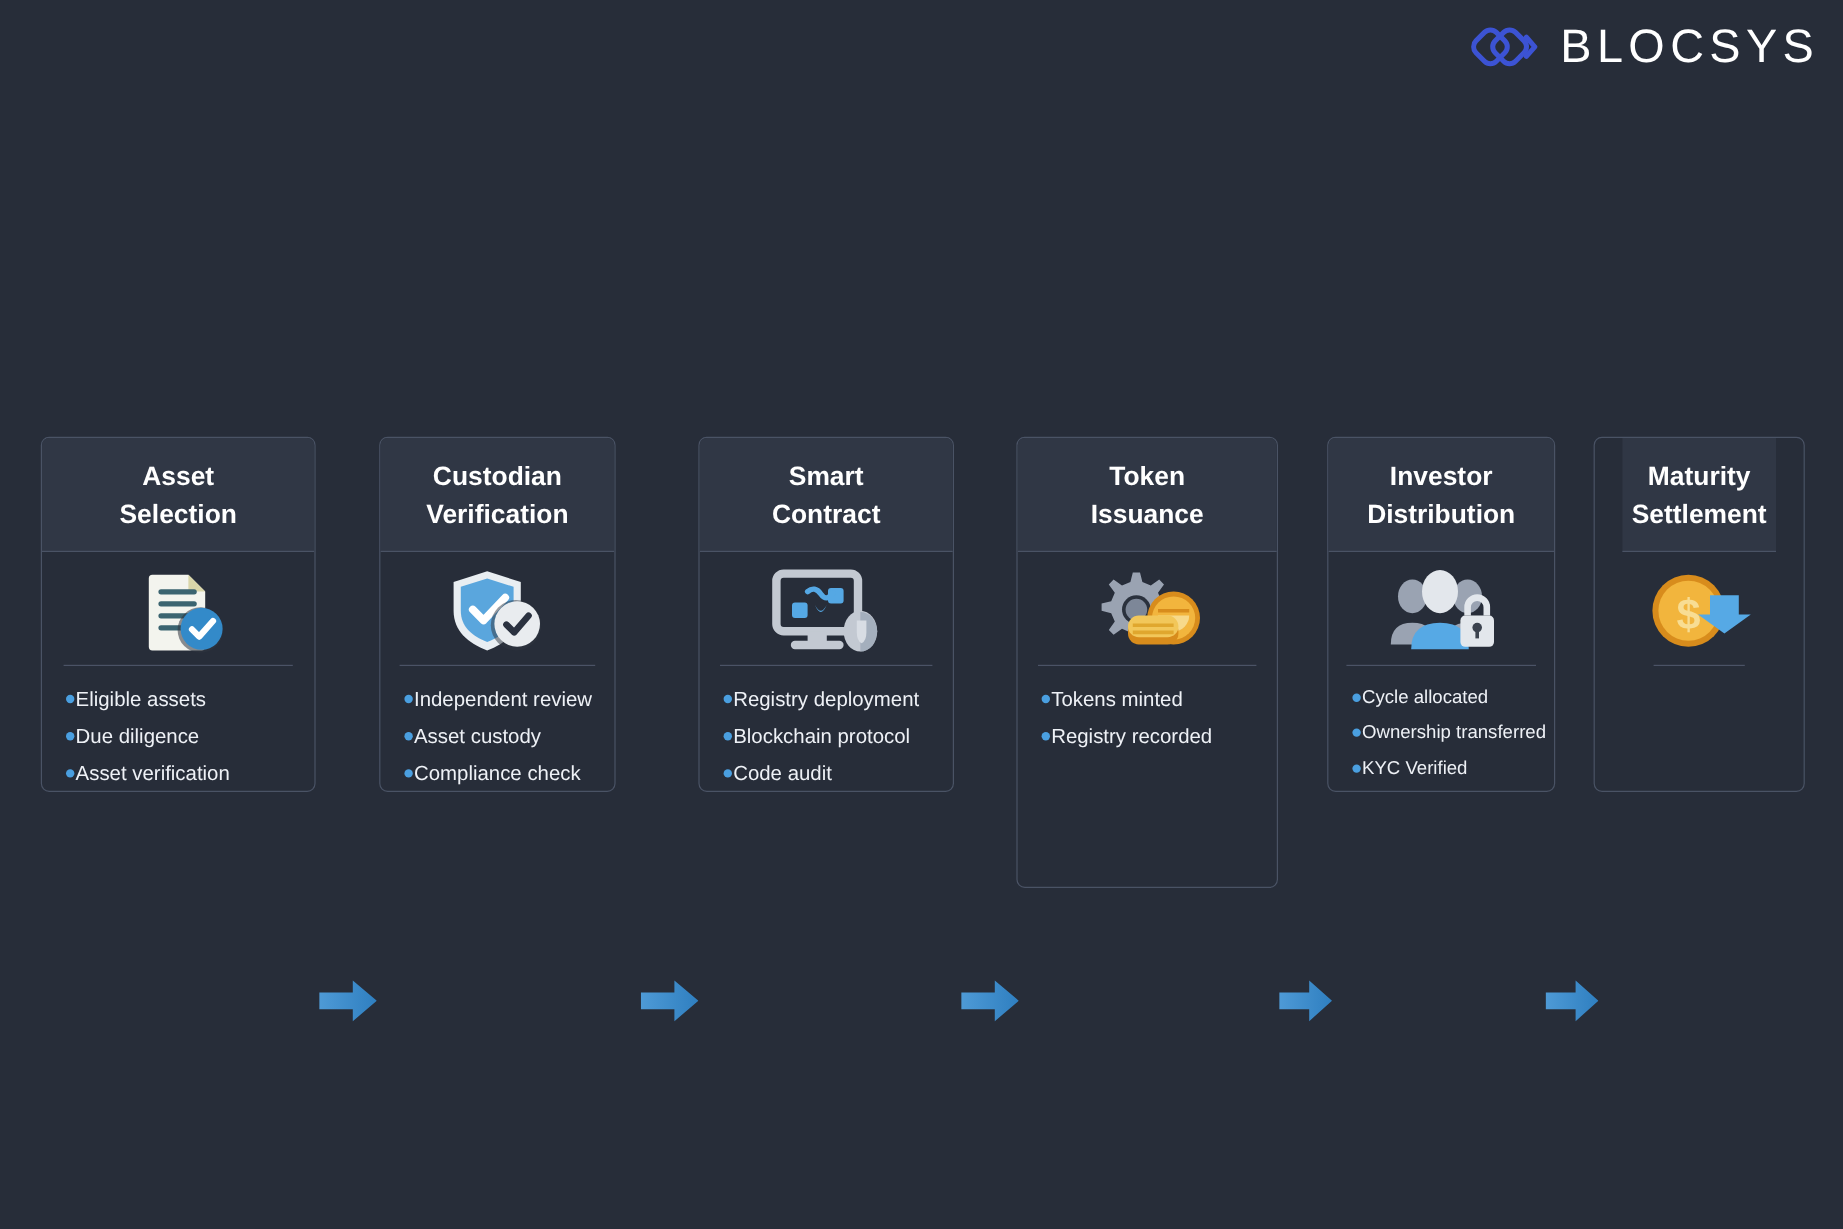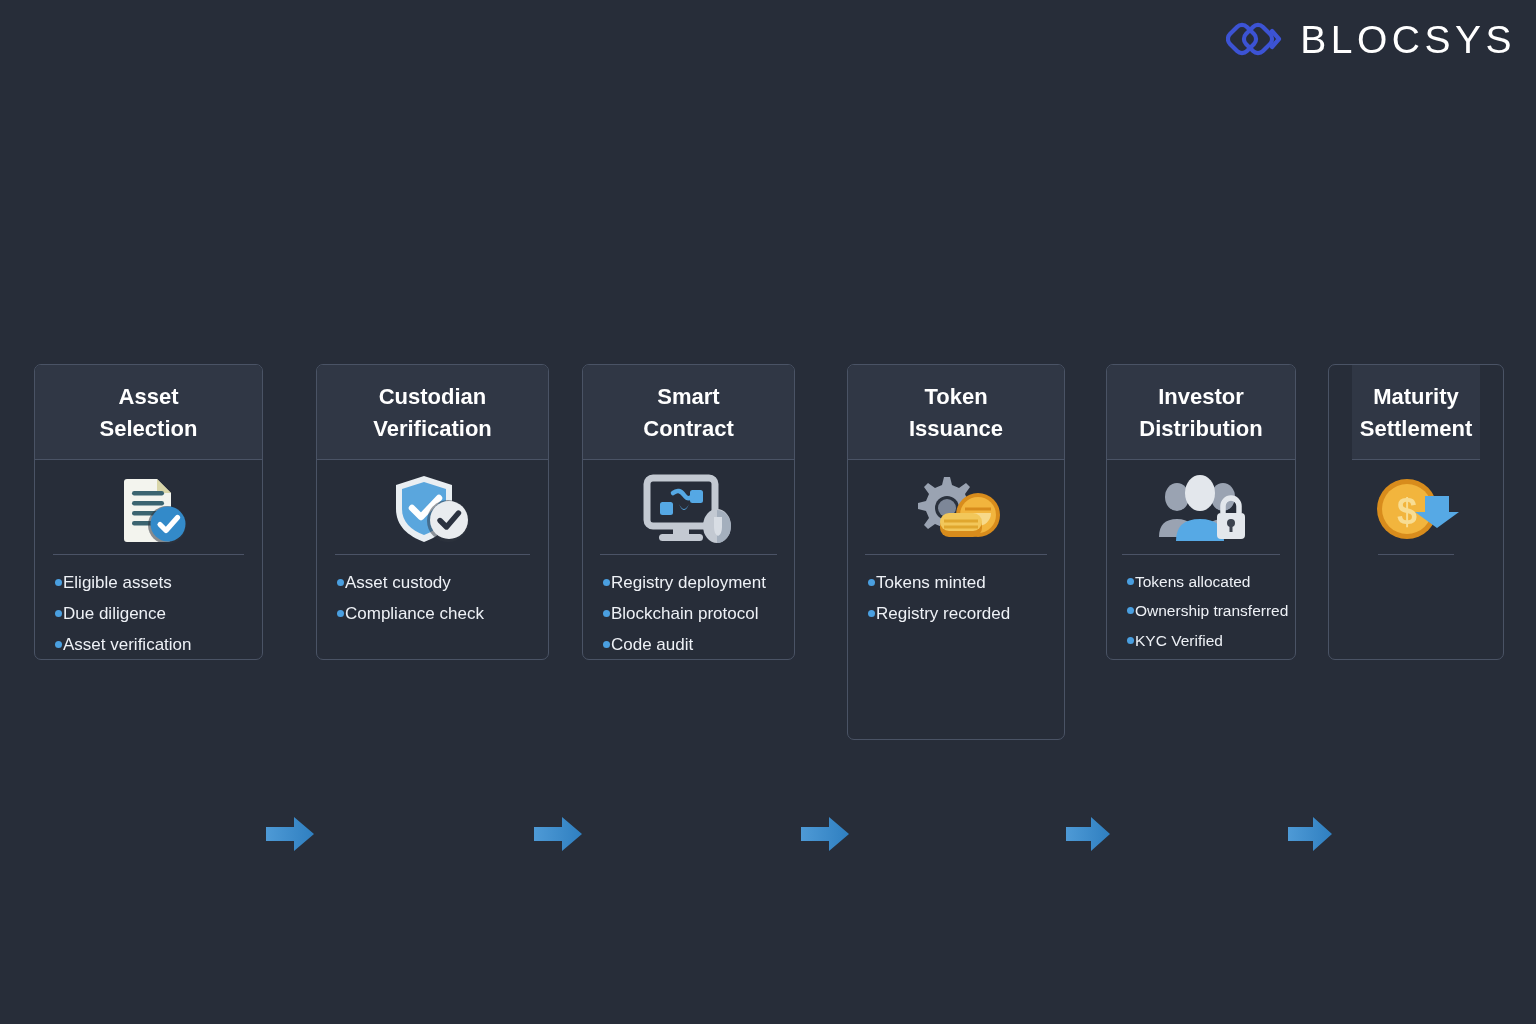--- a/index.html
+++ b/index.html
@@ -134,38 +134,42 @@
         <defs>
             <linearGradient id="ag1" x1="0" y1="0" x2="1" y2="0">
           <stop offset="0" stop-color="#4e9ad6"></stop>
               <stop offset="1" stop-color="#2f7fc0"></stop>
         </linearGradient>
           </defs>
         <path d="M0 13 H28 V3 L48 20 L28 37 V27 H0 Z" fill="url(#ag1)"></path>
       </svg>
     </div>
 
-    <div class="card" style="left:316px; width:233px; height:296px;">
+    <div class="card" style="left:316px; width:197px; height:296px;">
       <div class="card-header">
         <div class="card-title">Custodian
 Verification</div>
       </div>
       <div class="card-body">
         <div class="icon-wrap">
           <svg width="86" height="74" viewBox="0 0 86 74" aria-hidden="true">
             <path d="M34 3 L62 12 V36 C62 53 50 63 34 69 C18 63 6 53 6 36 V12 Z" fill="#e9eef2"></path>
             <path d="M34 9 L56 16 V36 C56 49 47 57 34 62 C21 57 12 49 12 36 V16 Z" fill="#5aa6dd"></path>
             <path d="M22 35 l9 9 l18 -19" fill="none" stroke="#ffffff" stroke-width="6.5" stroke-linecap="round" stroke-linejoin="round"></path>
             <circle cx="58" cy="48" r="21" fill="#2f3540" opacity="0.5"></circle>
             <circle cx="59" cy="47" r="19" fill="#e9ecef"></circle>
             <path d="M50 47.5 l6.5 6.5 l12 -14" fill="none" stroke="#2b3240" stroke-width="5.4" stroke-linecap="round" stroke-linejoin="round"></path>
           </svg>
         </div>
         <div class="divider"></div>
         <div class="bullets">
+          <div class="bullet">
+              <span class="dot"></span>
+              <span>Independent review</span>
+            </div>
           <div class="bullet">
               <span class="dot"></span>
               <span>Asset custody</span>
             </div>
           <div class="bullet">
               <span class="dot"></span>
               <span>Compliance check</span>
             </div>
         </div>
       </div>
@@ -307,21 +311,21 @@
               <path d="M68 38 v-7 a8 8 0 0 1 16 0 v7" fill="none" stroke="#e3e7ec" stroke-width="5.5"></path>
               <circle cx="76" cy="48" r="4" fill="#3c434f"></circle>
               <rect x="74.5" y="49" width="3" height="8" fill="#3c434f"></rect>
             </g>
           </svg>
         </div>
         <div class="divider"></div>
         <div class="bullets">
           <div class="bullet small">
               <span class="dot"></span>
-              <span>Tokens allocated</span>
+              <span>Cycle allocated</span>
             </div>
           <div class="bullet small">
               <span class="dot"></span>
               <span>Ownership transferred</span>
             </div>
           <div class="bullet small">
               <span class="dot"></span>
               <span>KYC Verified</span>
             </div>
         </div>

